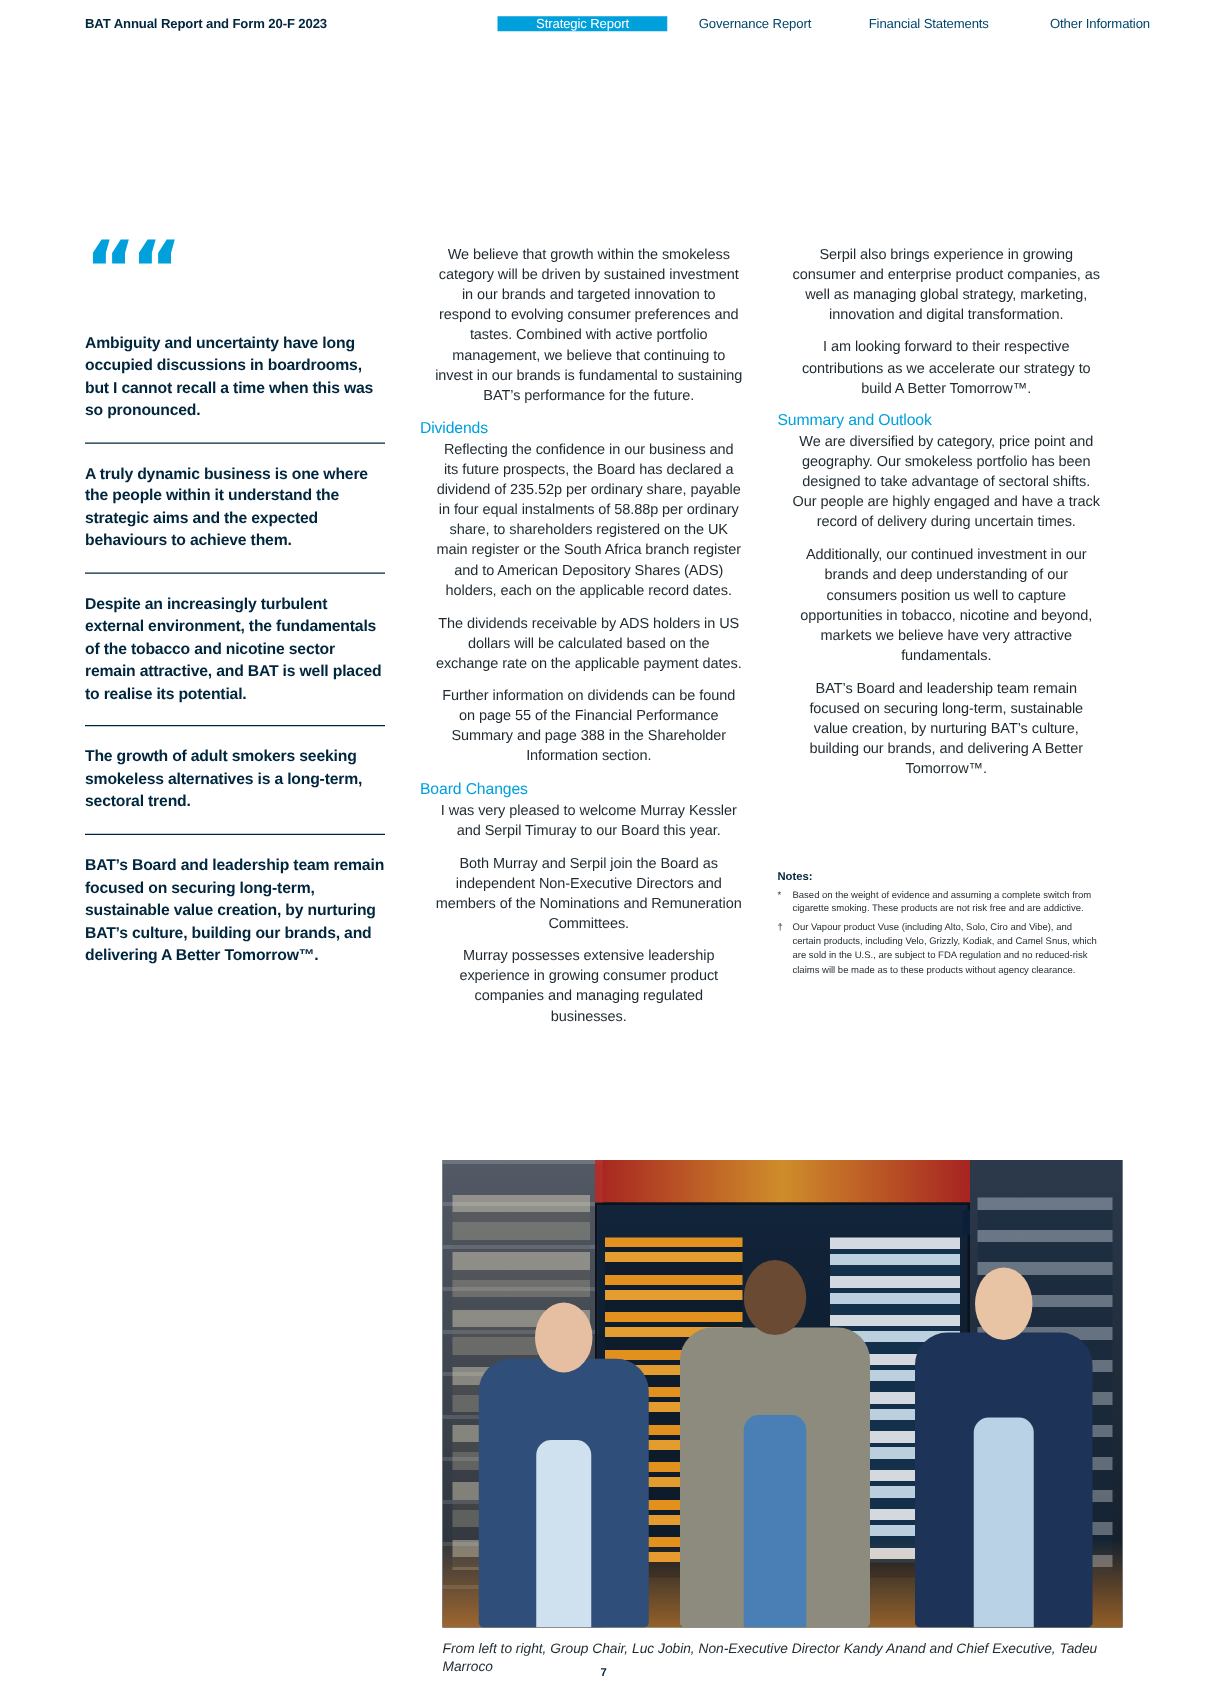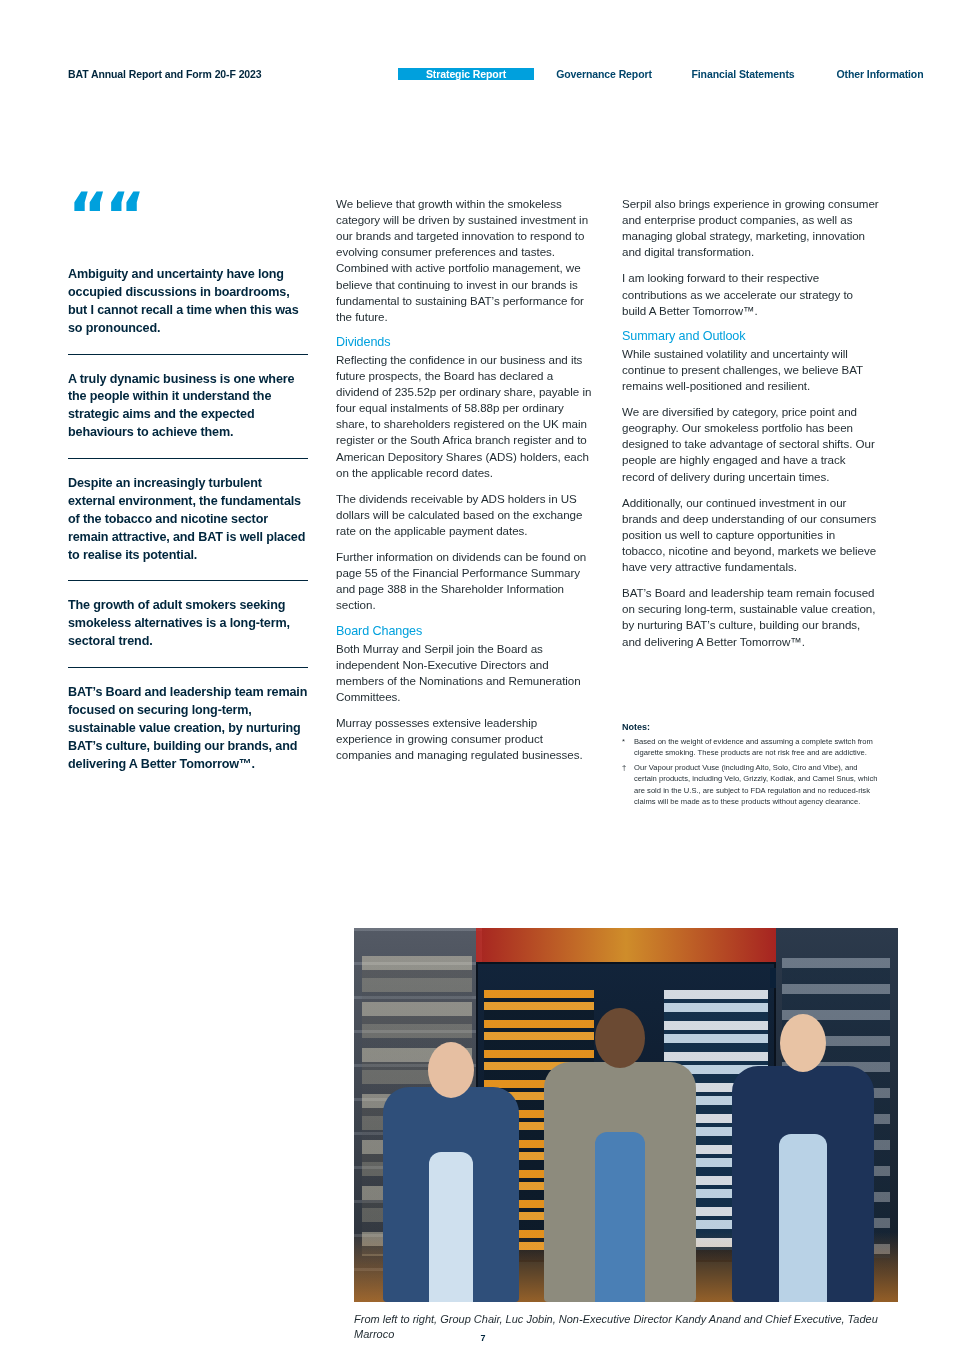--- a/index.html
+++ b/index.html
@@ -13,40 +13,39 @@
     position: relative;
     overflow: hidden;
   }
 
   
   .header {
     position: absolute;
     top: 0; left: 0; right: 0;
     height: 38px;
     display: flex;
-    align-items: flex-end;
-    margin-top: 42px;
+    align-items: center;
   }
   .header-title {
     flex: 0 0 auto;
     padding: 0 0 0 68px;
     display: flex;
     align-items: center;
     font-size: 10.5px;
     font-weight: bold;
     color: #00263d;
     letter-spacing: -0.1px;
   }
   .header-spacer { flex: 1 1 auto; }
   .tab {
     display: flex;
     align-items: center;
     justify-content: center;
     font-size: 10.5px;
-    font-weight: bold;
+    font-weight: normal;
     letter-spacing: -0.1px;
     padding: 0 4px;
     color: #00456b;
     background: #ffffff;
     white-space: nowrap;
   }
   .tab.active {
     background: #00a0dd;
     color: #ffffff;
   }
@@ -92,25 +91,26 @@
     color: #00263d;
     letter-spacing: -0.15px;
     padding-bottom: 16px;
     border-bottom: 1.5px solid #00263d;
     margin-bottom: 16px;
   }
   .pull:last-child { border-bottom: none; }
 
   
   .bodytext p {
-    margin: 0 0 10px 0;
+    margin: 0 0 10px 12px;
     font-size: 11.6px;
     line-height: 1.39;
     color: #1f2a30;
     letter-spacing: -0.05px;
+    text-align: center;
   }
   h3.sub {
     margin: 6px 0 3px 0;
     font-size: 12.6px;
     font-weight: normal;
     color: #00a0dd;
     letter-spacing: -0.1px;
   }
 
   
@@ -280,29 +280,29 @@
       <div class="pull">BAT’s Board and leadership team remain focused on securing long-term, sustainable value creation, by nurturing BAT’s culture, building our brands, and delivering A Better Tomorrow™.</div>
     </div>
 
     <div class="col col-mid bodytext">
       <p>We believe that growth within the smokeless category will be driven by sustained investment in our brands and targeted innovation to respond to evolving consumer preferences and tastes. Combined with active portfolio management, we believe that continuing to invest in our brands is fundamental to sustaining BAT’s performance for the future.</p>
       <h3 class="sub">Dividends</h3>
       <p>Reflecting the confidence in our business and its future prospects, the Board has declared a dividend of 235.52p per ordinary share, payable in four equal instalments of 58.88p per ordinary share, to shareholders registered on the UK main register or the South Africa branch register and to American Depository Shares (ADS) holders, each on the applicable record dates.</p>
       <p>The dividends receivable by ADS holders in US dollars will be calculated based on the exchange rate on the applicable payment dates.</p>
       <p>Further information on dividends can be found on page 55 of the Financial Performance Summary and page 388 in the Shareholder Information section.</p>
       <h3 class="sub">Board Changes</h3>
+      <p>I was very pleased to welcome Murray Kessler and Serpil Timuray to our Board this year.</p>
       <p>Both Murray and Serpil join the Board as independent Non-Executive Directors and members of the Nominations and Remuneration Committees.</p>
       <p>Murray possesses extensive leadership experience in growing consumer product companies and managing regulated businesses.</p>
     </div>
 
     <div class="col col-right bodytext">
       <p>Serpil also brings experience in growing consumer and enterprise product companies, as well as managing global strategy, marketing, innovation and digital transformation.</p>
       <p>I am looking forward to their respective contributions as we accelerate our strategy to build A Better Tomorrow™.</p>
       <h3 class="sub">Summary and Outlook</h3>
-      <p>While sustained volatility and uncertainty will continue to present challenges, we believe BAT remains well-positioned and resilient.</p>
       <p>We are diversified by category, price point and geography. Our smokeless portfolio has been designed to take advantage of sectoral shifts. Our people are highly engaged and have a track record of delivery during uncertain times.</p>
       <p>Additionally, our continued investment in our brands and deep understanding of our consumers position us well to capture opportunities in tobacco, nicotine and beyond, markets we believe have very attractive fundamentals.</p>
       <p>BAT’s Board and leadership team remain focused on securing long-term, sustainable value creation, by nurturing BAT’s culture, building our brands, and delivering A Better Tomorrow™.</p>
 
       <div class="notes">
         <div class="notes-title">Notes:</div>
         <div class="note-row">
           <div class="note-mark">*</div>
           <div class="note-text">Based on the weight of evidence and assuming a complete switch from cigarette smoking. These products are not risk free and are addictive.</div>
         </div>

